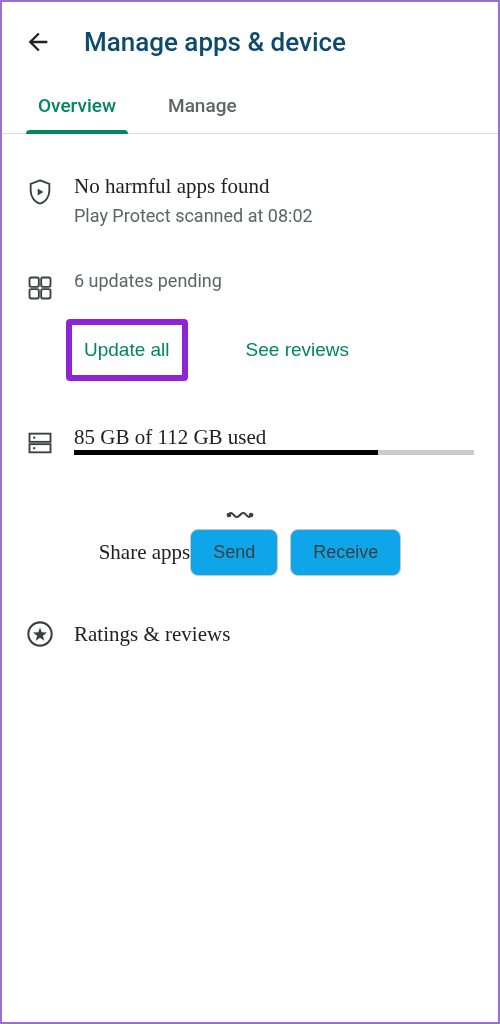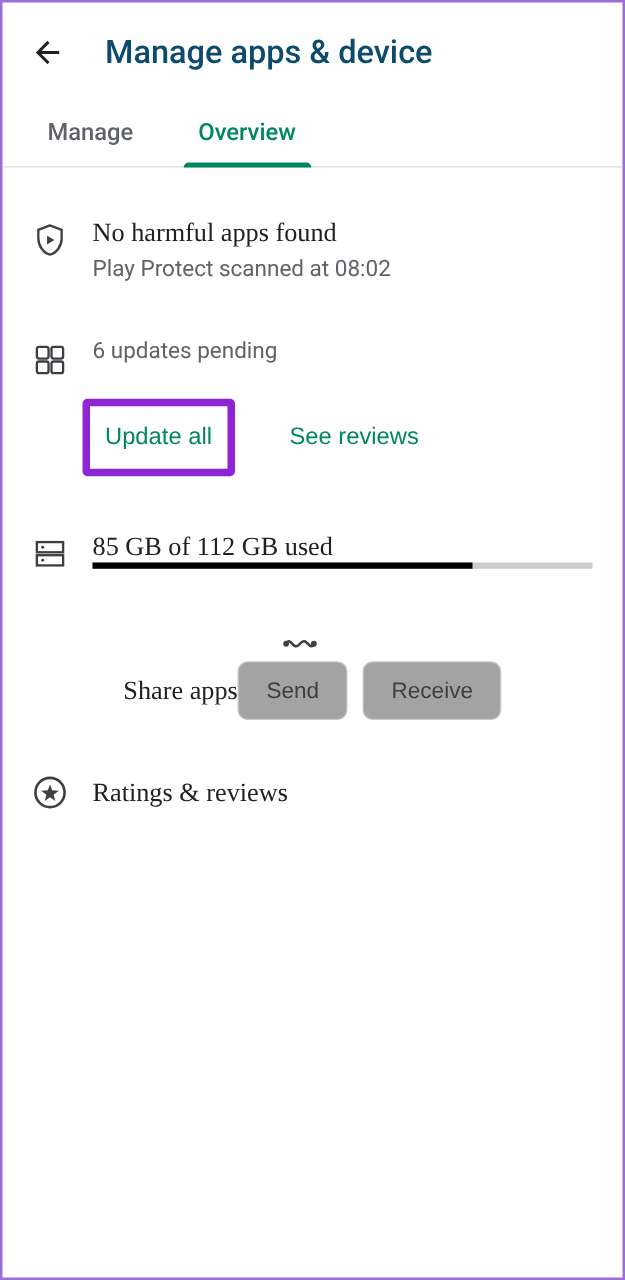--- a/index.html
+++ b/index.html
@@ -82,21 +82,21 @@
       color: #202124;
       margin-bottom: 6px;
       font-family: Liberation Serif, serif;
     }
     .section-subtitle {
       font-size: 18px;
       color: #5f6368;
     }
     .section-actions {
       display: flex;
-      gap: 38px;
+      gap: 52px;
       margin-top: 28px;
     }
     .text-link {
       font-size: 19px;
       font-weight: 500;
       color: #01875f;
       background: none;
       border: none;
       cursor: pointer;
       padding: 10px 6px;
@@ -131,21 +131,21 @@
       align-items: center;
       justify-content: space-between;
       flex: 1;
     }
     .share-buttons {
       display: flex;
       gap: 12px;
     }
     .outline-btn {
       border: 1px solid #c8c8c8;
-      background: #a3a3a3;
+      background: #0ea5e9;
       border-radius: 8px;
       padding: 12px 22px;
       font-size: 18px;
       font-weight: 500;
       color: #3c4043;
       cursor: pointer;
     }
     .ratings-section {
       align-items: center;
     }
@@ -157,22 +157,22 @@
 <div class="header">
   <div class="back-btn">
     <svg viewBox="0 0 24 24">
         <path d="M20 11H7.83l5.59-5.59L12 4l-8 8 8 8 1.41-1.41L7.83 13H20v-2z" fill="#202124"></path>
       </svg>
   </div>
   <div class="page-title">Manage apps &amp; device</div>
 </div>
 
 <div class="tabs">
+  <div class="tab active">Overview</div>
   <div class="tab">Manage</div>
-  <div class="tab active">Overview</div>
 </div>
 
 <div class="content">
 
   <div class="section">
     <div class="section-icon">
       <svg viewBox="0 0 24 24" fill="none">
           <path d="M12 2 L4 5 V11 C4 16 7.5 21 12 22 C16.5 21 20 16 20 11 V5 Z" stroke="#3c4043" stroke-width="1.6"></path>
           <path d="M10 9 L15 12 L10 15 Z" fill="#3c4043"></path>
         </svg>

